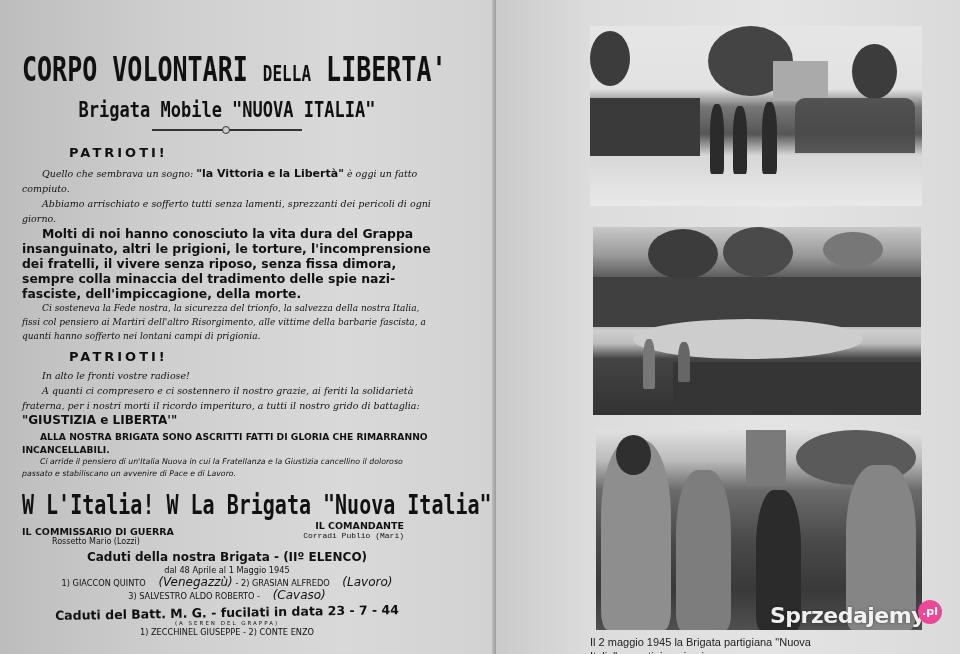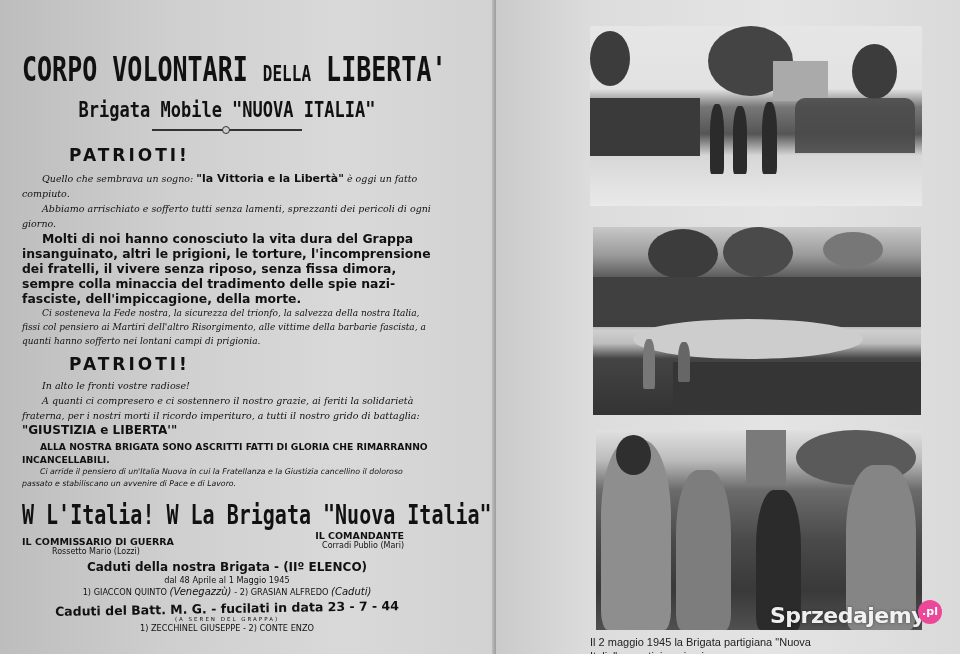--- a/index.html
+++ b/index.html
@@ -30,21 +30,21 @@
   .t1 .small { font-size: 16px; }
   .t2 {
     font-family: "DejaVu Sans Mono", "Liberation Mono", monospace;
     font-weight: bold; font-size: 17px; text-align: center;
     transform: scaleY(1.25); transform-origin: top center; margin-top: 18px; white-space: nowrap;
   }
   .rule { width: 150px; height: 2px; background: #333; margin: 12px auto 0 auto; position: relative; }
   .rule::after { content: ""; position: absolute; left: 70px; top: -3px; width: 6px; height: 6px; border: 1px solid #333; border-radius: 50%; background: #ccc; }
 
   .patrioti {
-    font-family: "DejaVu Sans", sans-serif; font-weight: bold; font-size: 17px;
+    font-family: "DejaVu Sans", sans-serif; font-weight: bold; font-size: 13px;
     letter-spacing: 3px; margin-left: 47px;
   }
   .script {
     font-family: "DejaVu Serif", serif; font-style: italic; font-size: 9.5px; line-height: 15px;
   }
   .ind { text-indent: 20px; }
   .boldtxt {
     font-family: "DejaVu Sans", sans-serif; font-weight: bold; font-size: 12.4px; line-height: 15px;
     text-indent: 20px;
   }
@@ -52,26 +52,26 @@
   .caps { font-family: "DejaVu Sans", sans-serif; font-weight: bold; font-size: 9.2px; line-height: 13px; text-indent: 18px; }
   .small-sans { font-family: "DejaVu Sans", sans-serif; font-style: italic; font-size: 7.8px; line-height: 12px; text-indent: 18px; }
   .viva {
     font-family: "DejaVu Sans Mono", "Liberation Mono", monospace; font-weight: bold; font-size: 20px;
     transform: scaleY(1.35); transform-origin: top left; white-space: nowrap; margin-top: 8px;
   }
   .sign-row { display: flex; justify-content: space-between; margin-top: 14px; }
   .sign { font-family: "DejaVu Sans", sans-serif; font-size: 9.5px; }
   .sign .name { font-size: 8px; margin-left: 30px; }
   .sign.right { text-align: right; margin-right: 28px; margin-top: -6px; }
-  .sign.right .name { margin-left: 12px; }
+  .sign.right .name { margin-left: 12px; font-family: Liberation Mono, monospace; }
   .center { text-align: center; }
   .caduti { font-family: "DejaVu Sans", sans-serif; font-weight: bold; font-size: 12px; margin-top: 4px; }
   .caduti2 { font-family: "DejaVu Sans", sans-serif; font-weight: bold; font-size: 12.5px; margin-top: 3px; transform: rotate(-1deg); }
   .list { font-family: "DejaVu Sans", sans-serif; font-size: 8.2px; line-height: 12px; }
-  .list i { font-size: 10px; }
+  .list i { font-size: 12px; margin-left: 10px; }
   .tiny { font-family: "DejaVu Sans", sans-serif; font-size: 5.5px; letter-spacing: 2px; }
 
   
   .photo { position: absolute; overflow: hidden; background: #bbb; }
   .ph1 { left: 590px; top: 26px; width: 332px; height: 180px;
     background:
       radial-gradient(ellipse 40px 40px at 755px 60px, #444 0%, #555 60%, transparent 62%),
       linear-gradient(180deg, #e6e6e6 0%, #e2e2e2 35%, #777 45%, #555 60%, #d7d7d7 72%, #e9e9e9 100%);
   }
   .ph2 { left: 593px; top: 227px; width: 328px; height: 188px;
@@ -140,21 +140,25 @@
           <div class="name">Corradi Publio (Mari)</div>
         </div>
       </div>
 
       <div class="center caduti">Caduti della nostra Brigata - (IIº ELENCO)</div>
       <div class="center list">dal 48 Aprile al 1 Maggio 1945</div>
       <div class="center list">
         <span>1) GIACCON QUINTO</span>
         <i>(Venegazzù)</i>
         <span>- 2) GRASIAN ALFREDO</span>
-        <i>(Caduti)</i>
+        <i>(Lavoro)</i>
+      </div>
+      <div class="center list">
+        <span>3) SALVESTRO ALDO ROBERTO -</span>
+        <i>(Cavaso)</i>
       </div>
       <div class="center caduti2">Caduti del Batt. M. G. - fucilati in data 23 - 7 - 44</div>
       <div class="center tiny">(A SEREN DEL GRAPPA)</div>
       <div class="center list">1) ZECCHINEL GIUSEPPE  -  2) CONTE ENZO</div>
 
     </div>
   </div>
 
   <div class="gutter-left"></div>
 

